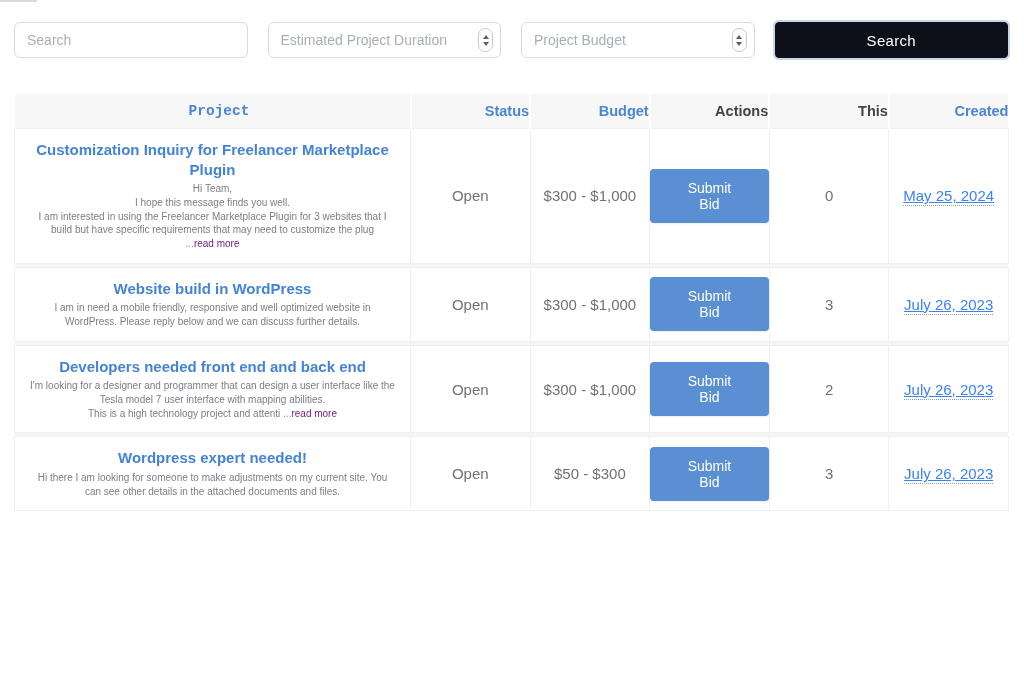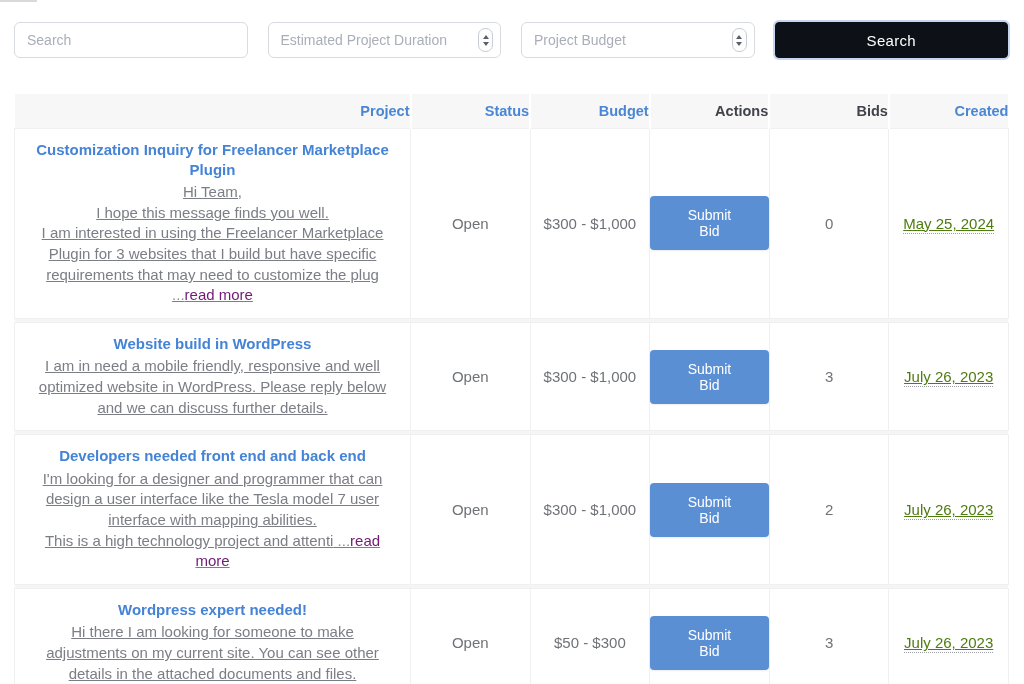--- a/index.html
+++ b/index.html
@@ -29,40 +29,40 @@
     box-shadow:0 0 0 2px rgba(90,141,211,0.35); letter-spacing:.3px; }
 
   
   table.projects { border-collapse:collapse; table-layout:fixed;
     margin:36px 16px 0 14px; width:994px; }
   .projects col.c-project { width:396px; }
   .projects col.c-other   { width:119.6px; }
 
   .projects thead th { background:#f7f7f8; height:34px; font-size:14.5px; font-weight:700;
     text-align:right; border-left:2px solid #ffffff; }
-  .projects thead th:first-child { border-left:none; text-align:right; padding-left:14px; }
+  .projects thead th:first-child { border-left:none; text-align:center; padding-left:14px;font-family:Liberation Mono, monospace; }
   .projects thead th.accent { color:#4a86d4; }
   .projects thead th.plain  { color:#40434a; }
 
   .projects tbody td { background:#ffffff; border:1px solid #f0f0f1; vertical-align:middle;
     text-align:center; font-size:15px; color:#6f7277; }
   .projects tbody tr.gap td { border:none; height:4px; background:#f5f5f6; padding:0; }
 
   td.project-cell { text-align:left; vertical-align:top; padding:11px 14px 12px 14px; }
   .proj-title { display:block; color:#4483d6; font-weight:700; font-size:15px;
     line-height:1.35; text-decoration:none; margin-bottom:2px; cursor:pointer; }
-  .proj-desc { color:#7b7e85; font-size:15px; line-height:1.38;text-decoration:underline; }
+  .proj-desc { color:#7b7e85; font-size:10px; line-height:1.38; }
   .proj-desc .line { display:block; }
   .ellipsis { color:#8d9097; }
   .read-more { color:#701a75; cursor:pointer; }
 
   .bid-btn { background:#5b8fd4; color:#ffffff; border:none; border-radius:4px;
     padding:11px 33px; font-size:14px; font-family:inherit; cursor:pointer;
     box-shadow:0 1px 2px rgba(0,0,0,.08);text-align:center; }
-  .created-date { color:#4d7c0f; text-decoration:underline;
+  .created-date { color:#3b82f6; text-decoration:underline;
     border-bottom:1.5px dotted #9a9da3; padding-bottom:1px; }
 </style>
 </head>
 <body>
 
 <div class="top-sliver"></div>
 
 <div class="filters">
   <div class="field">
     <input type="text" placeholder="Search" style="">
@@ -92,21 +92,21 @@
     <col class="c-other">
       <col class="c-other">
       <col class="c-other">
   </colgroup>
   <thead>
     <tr id="head-row">
         <th class="accent">Project</th>
         <th class="accent">Status</th>
         <th class="accent">Budget</th>
         <th class="plain">Actions</th>
-        <th class="plain">Bids</th>
+        <th class="plain">This</th>
         <th class="accent">Created</th>
       </tr>
   </thead>
   <tbody id="body-rows">
       <tr>
         <td class="project-cell">
           <a class="proj-title">Customization Inquiry for Freelancer Marketplace Plugin</a>
           <div class="proj-desc">
             <span class="line">Hi Team,</span>
             <span class="line">I hope this message finds you well.</span>

